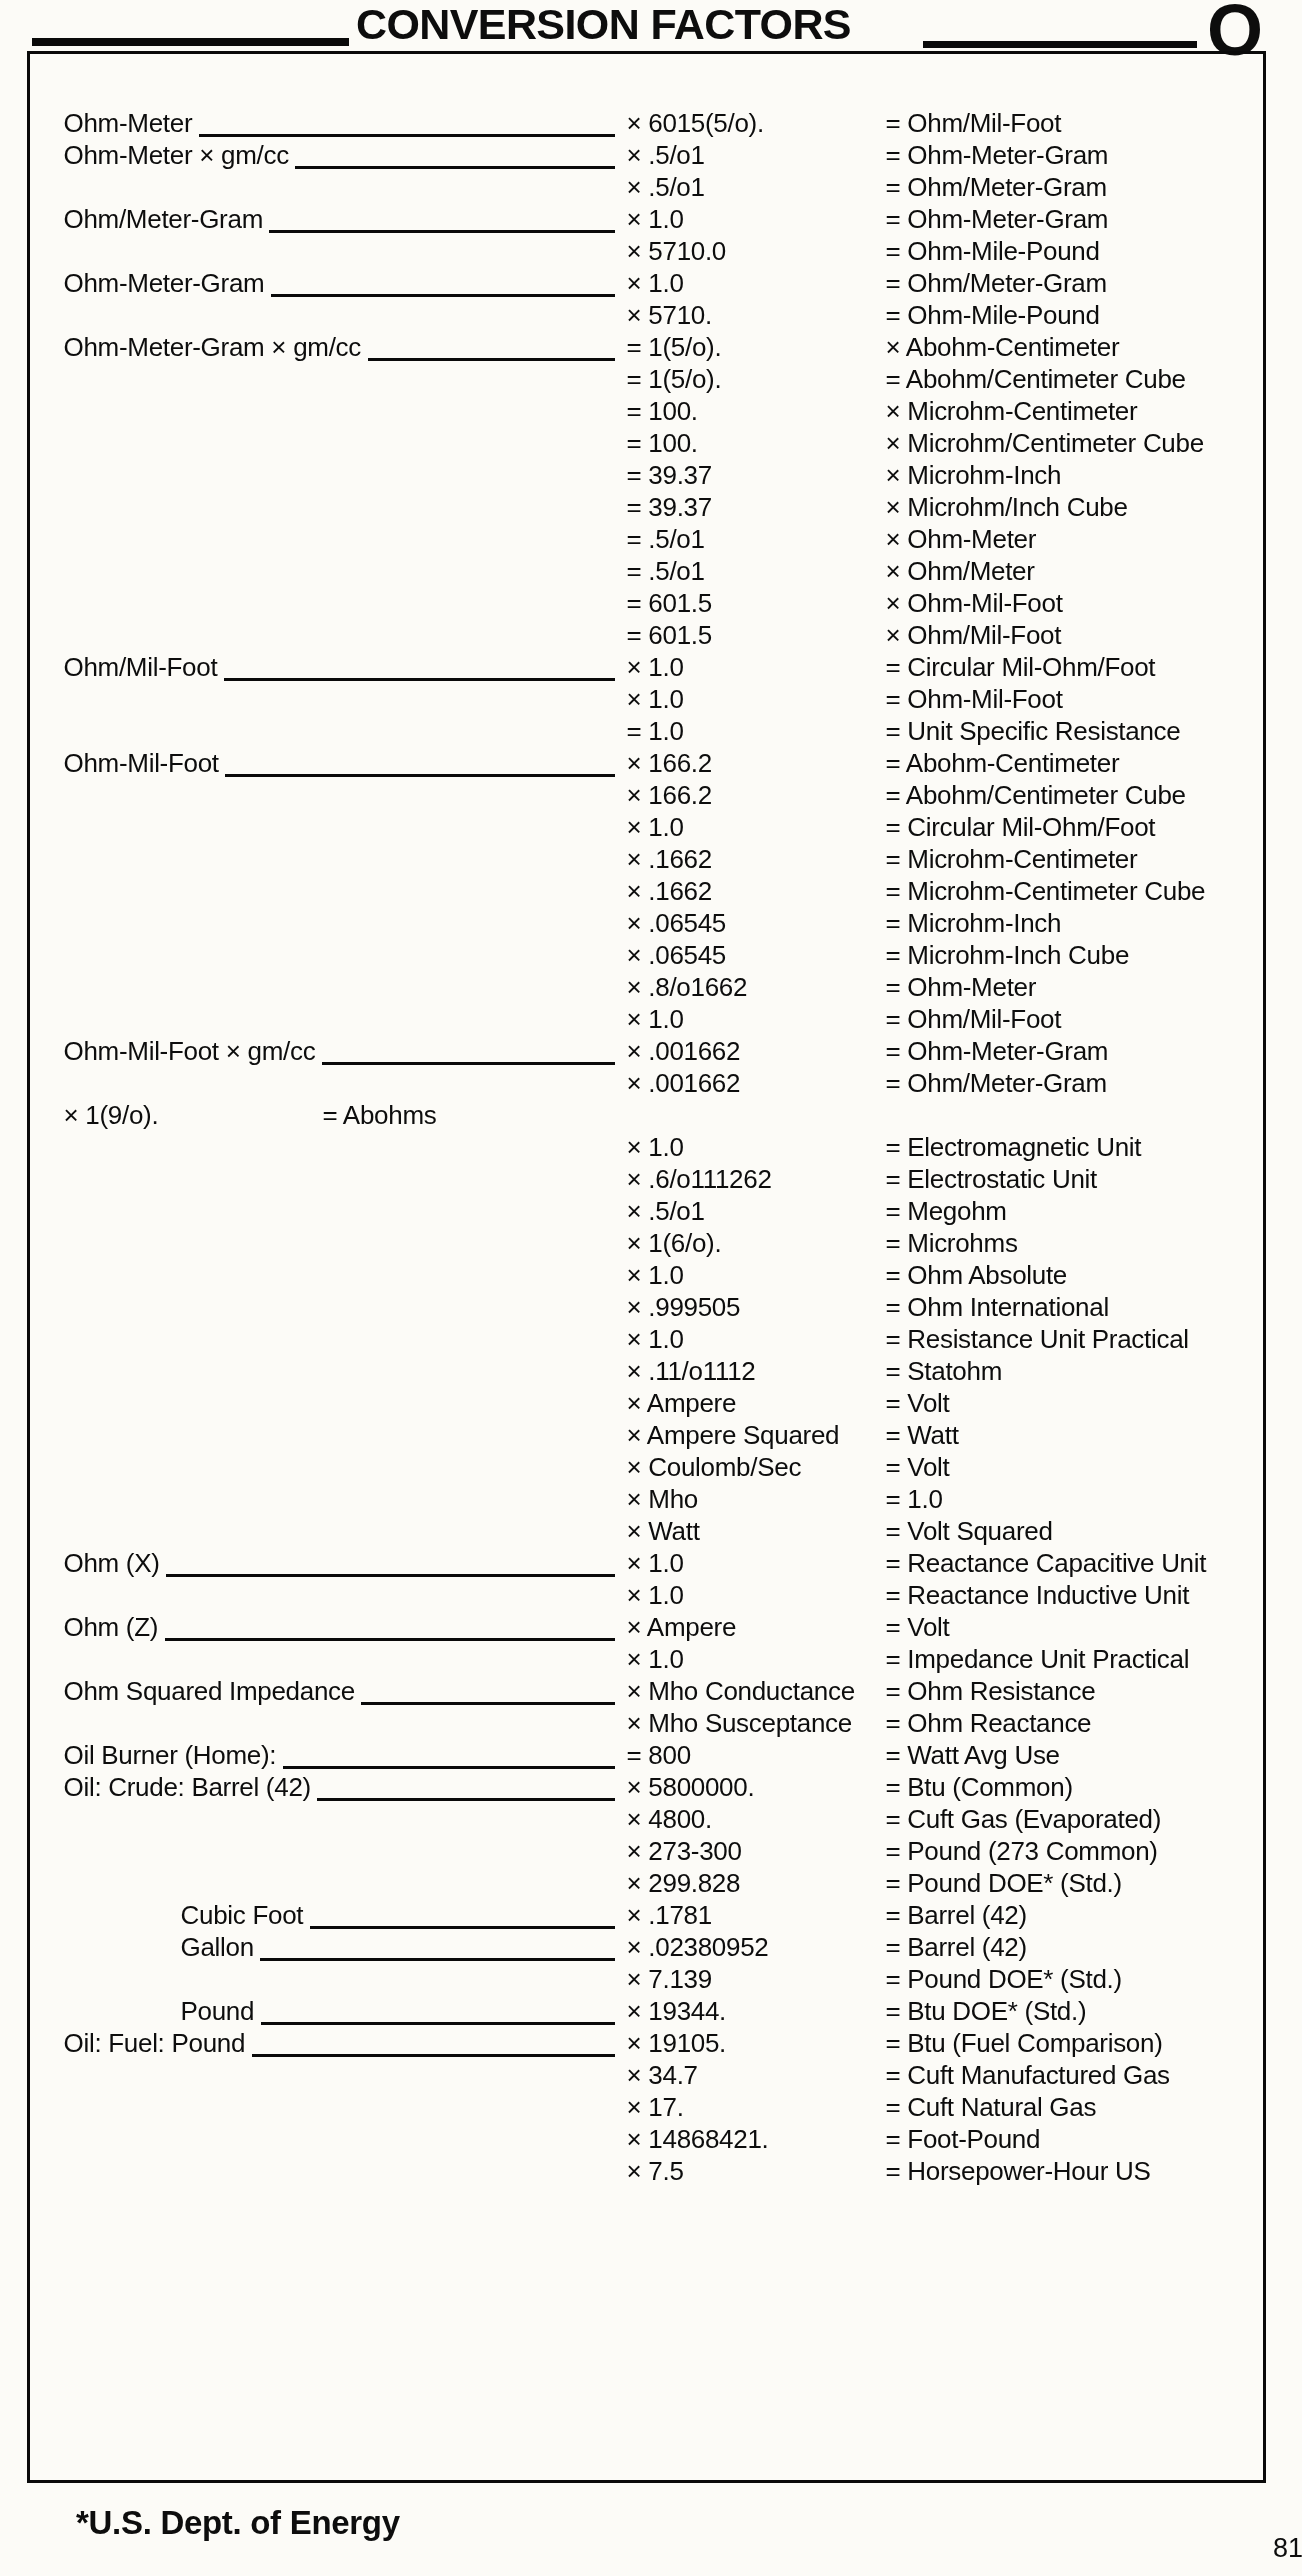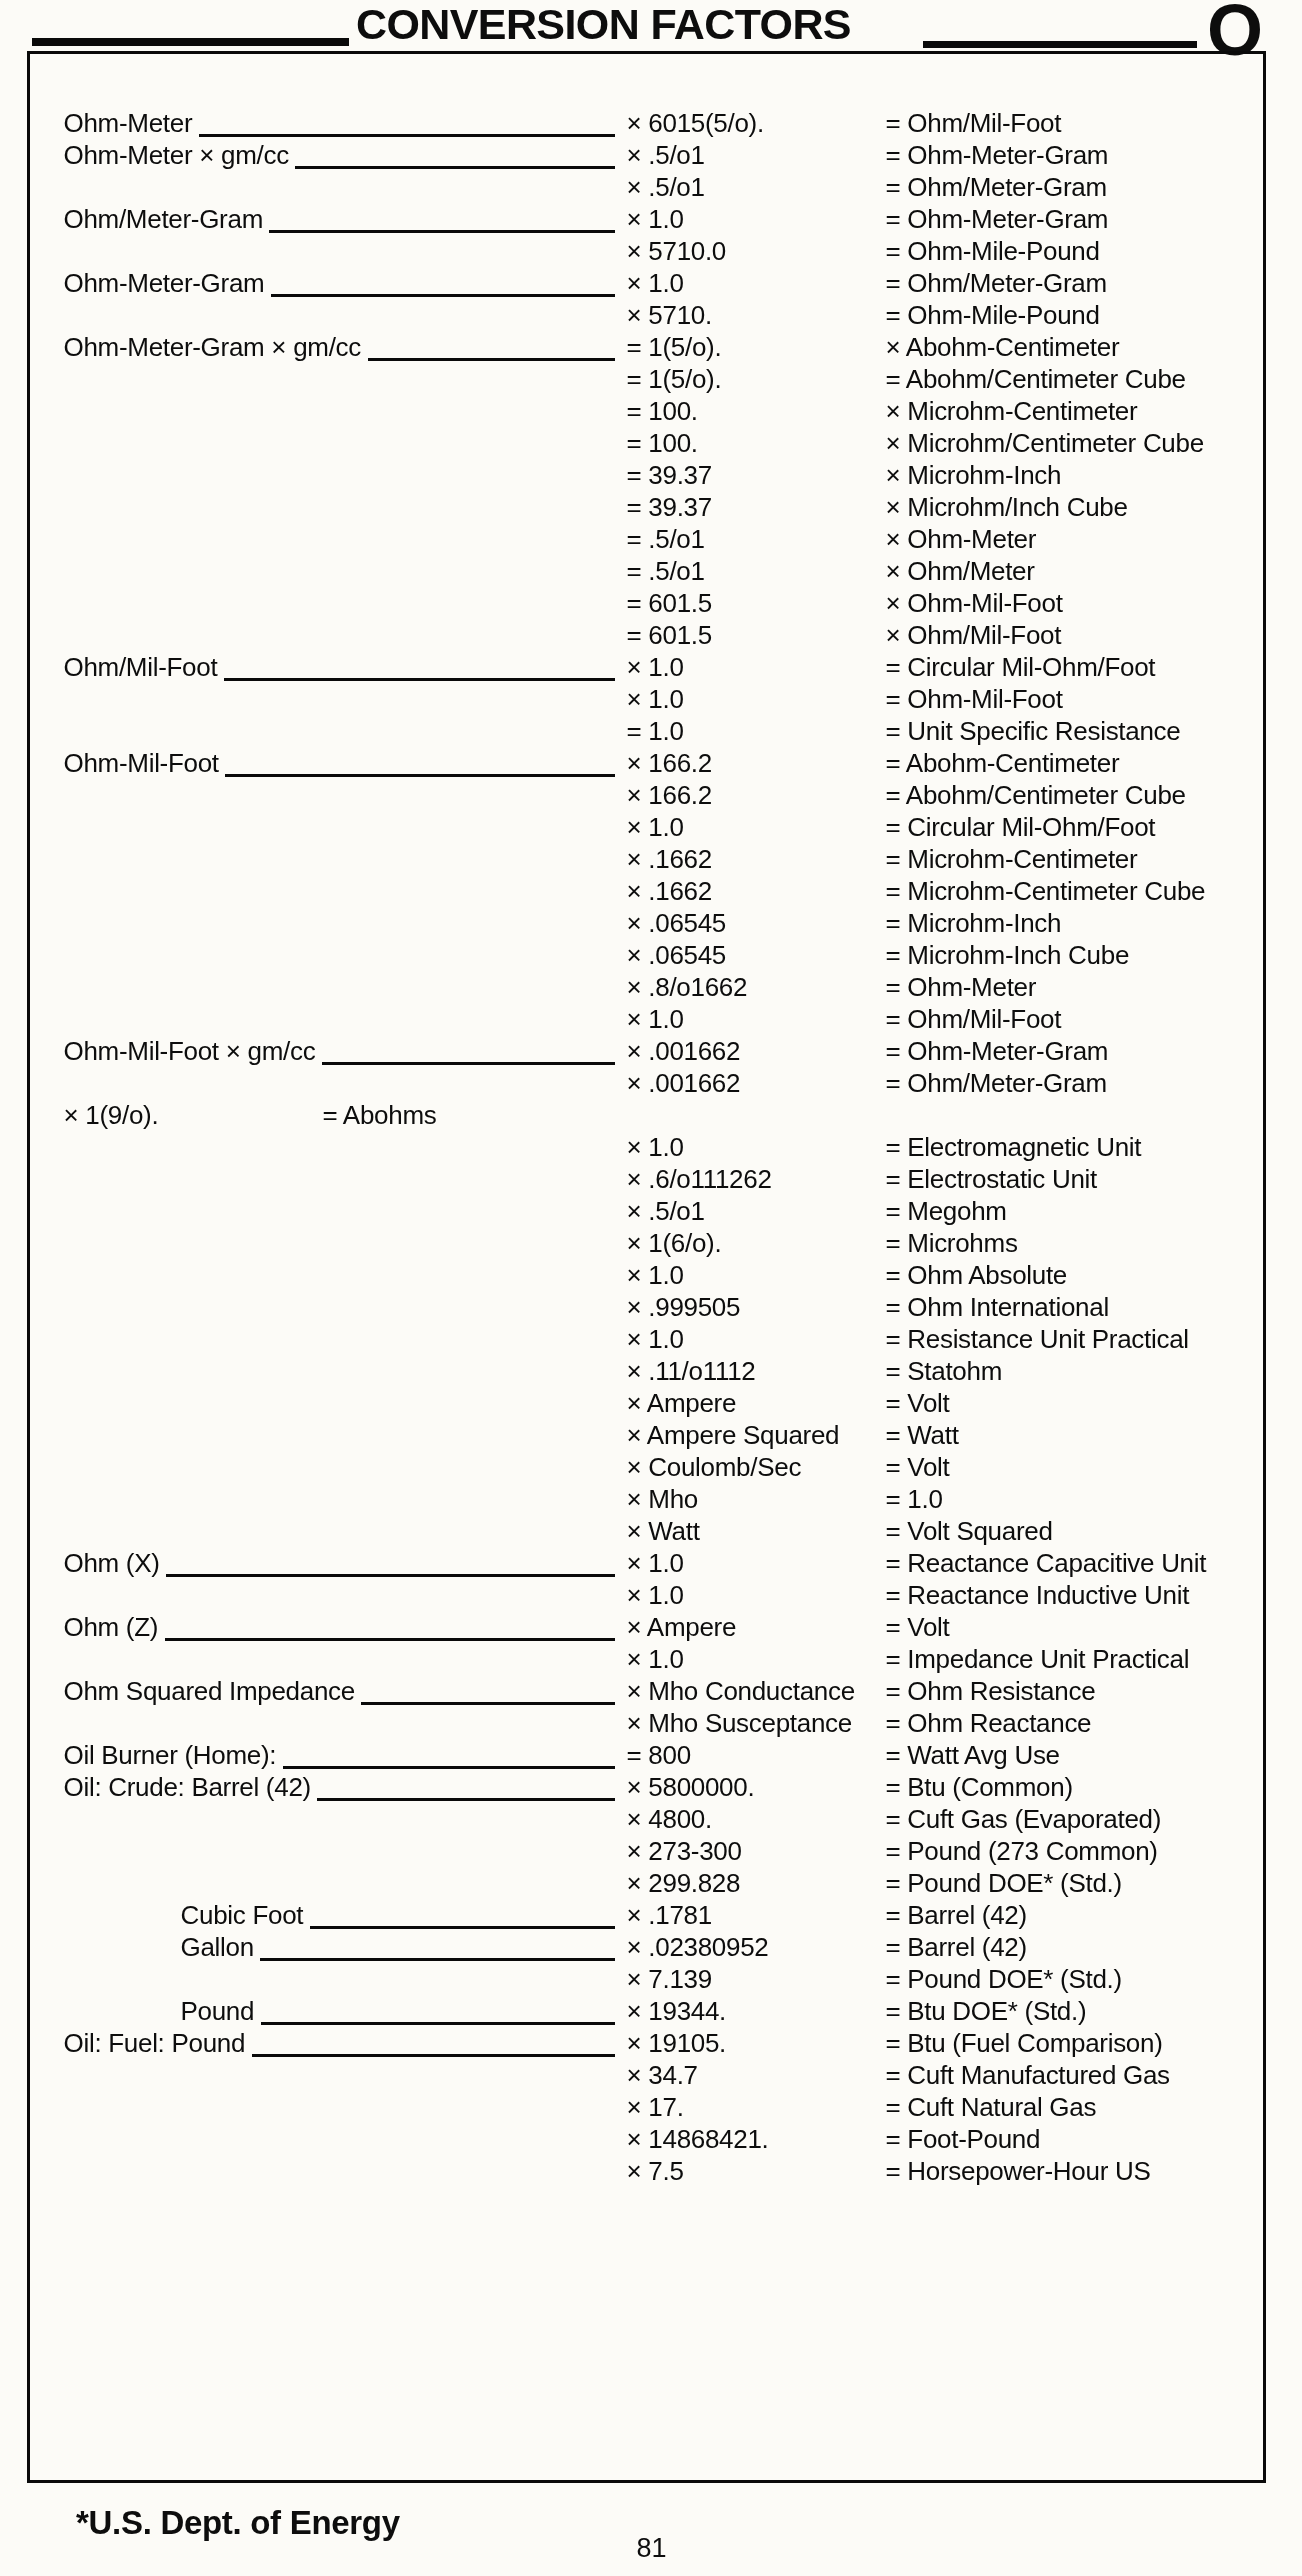--- a/index.html
+++ b/index.html
@@ -94,21 +94,21 @@
     font-size: 33px;
     font-weight: 700;
     letter-spacing: -0.3px;
     margin-left: 44px;
   }
   .page-number {
     position: absolute;
     left: 0;
     top: 2533px;
     width: 100%;
-    text-align: center;
+    text-align: right;
     font-size: 27px;
   }
 </style>
 </head>
 <body>
 
 <div class="page">
 
   <header>
     <div class="rule rule-left"></div>

